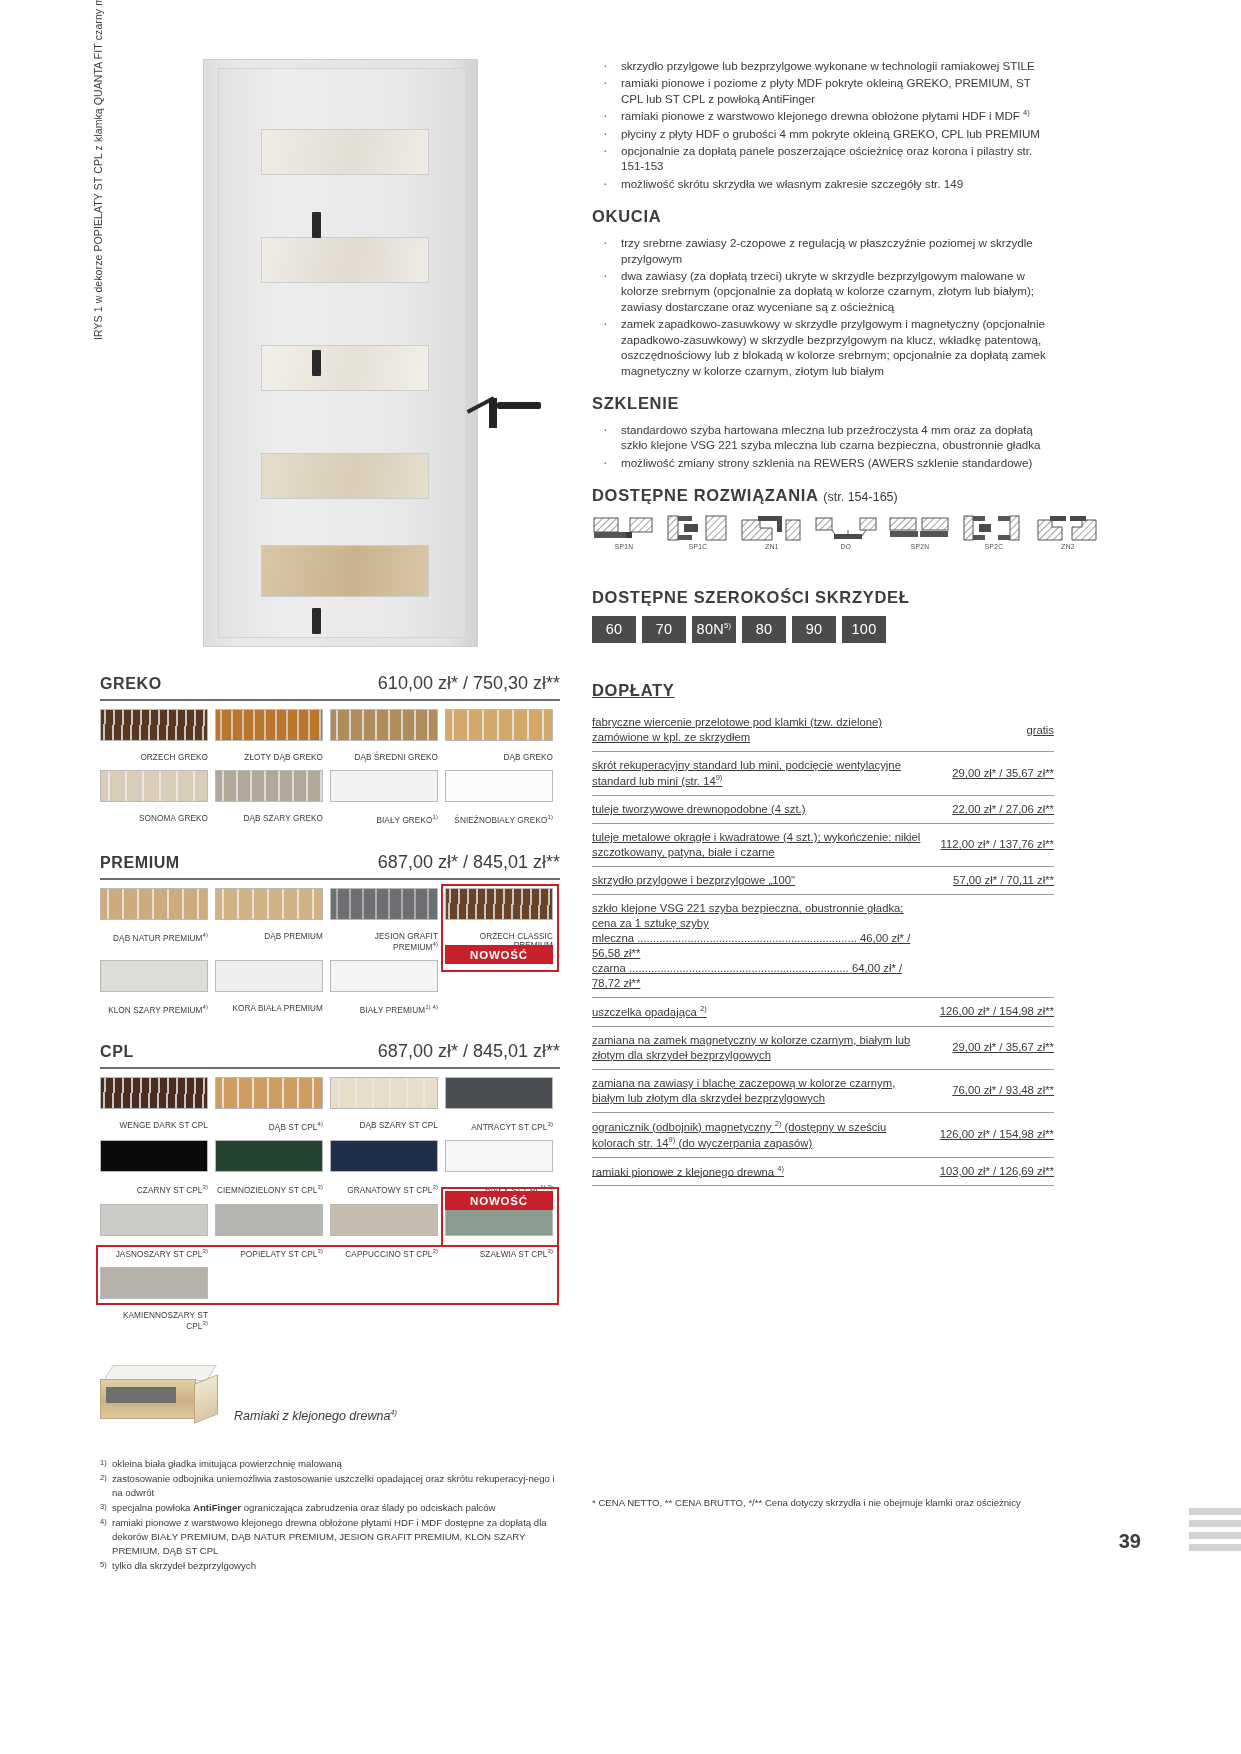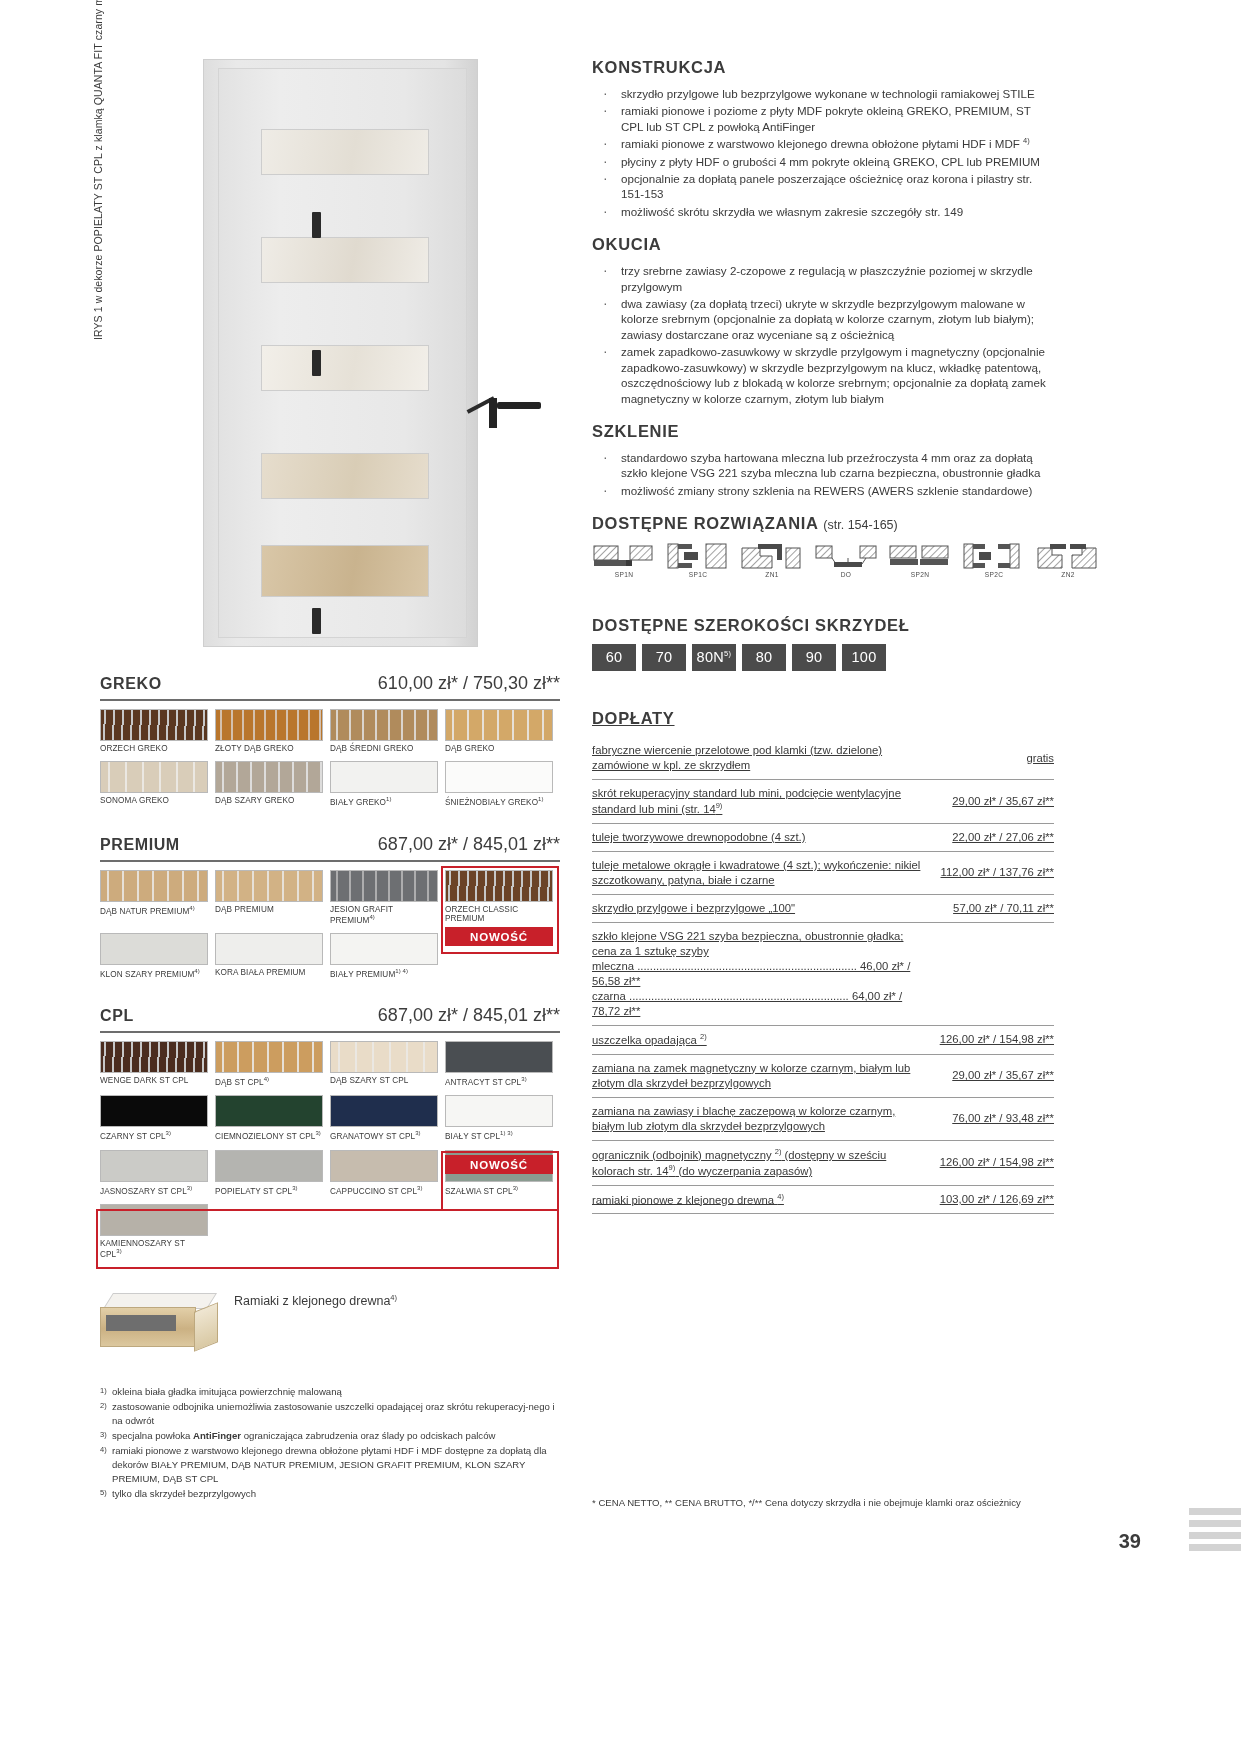--- a/index.html
+++ b/index.html
@@ -63,35 +63,35 @@
     display: flex; align-items: baseline; justify-content: space-between;
     border-bottom: 2px solid #6d6d6d; padding-bottom: 5px;
   }
   .group-name { font-size: 16px; font-weight: bold; letter-spacing: .6px; color: #3c3c3c; }
   .group-price { font-size: 18px; color: #3c3c3c; }
 
   .swatch-grid { display: flex; flex-wrap: wrap; gap: 0; margin-top: 8px; position: relative; }
   .swatch-cell { width: 115px; margin-bottom: 8px; }
   .swatch-chip { width: 108px; height: 32px; border: 1px solid #b9b9b9; }
   .swatch-label {
-    font-size: 8.2px; text-align: left; width: 108px; margin-top: 3px;
+    font-size: 8.2px; text-align: right; width: 108px; margin-top: 12px;
     line-height: 1.15; letter-spacing: .1px; color: #3a3a3a;
   }
   .swatch-label sup { font-size: 6px; }
 
   .nowosc-badge {
     background: #c8202a; color: #fff; font-weight: bold; font-size: 11.5px;
     letter-spacing: .8px; text-align: center; width: 108px; padding: 4px 0 3px;
   }
   .nowosc-box {
     position: absolute; border: 2px solid #c8202a; pointer-events: none;
   }
 
   
-  .ramiaki { display: flex; align-items: flex-start; margin-top: 26px; gap: 14px; }
+  .ramiaki { display: flex; align-items: flex-end; margin-top: 26px; gap: 14px; font-style: italic; }
   .ramiaki-img { width: 120px; height: 58px; position: relative; }
   .ram-top { position: absolute; left: 8px; top: 0; width: 104px; height: 16px;
     background: #f4f2ee; border: 1px solid #ccc; transform: skewX(-32deg); }
   .ram-body { position: absolute; left: 0; top: 14px; width: 96px; height: 40px;
     background: linear-gradient(180deg,#e2cfa8,#cbb183 55%,#dcc89f); border: 1px solid #bda87e; }
   .ram-core { position: absolute; left: 6px; top: 22px; width: 70px; height: 16px; background: #6e6e6e; }
   .ram-side { position: absolute; left: 94px; top: 14px; width: 24px; height: 40px;
     background: linear-gradient(180deg,#efe6d2,#d9c9a4); border: 1px solid #bda87e; transform: skewY(-22deg); }
   .ramiaki-text { font-size: 12.5px; color: #3a3a3a; }
   .ramiaki-text sup { font-size: 7.5px; }
@@ -363,21 +363,20 @@
         </div>
         <div class="fn">
           <div class="fn-mark">5)</div>
           <div class="fn-text">tylko dla skrzydeł bezprzylgowych</div>
         </div>
       </div>
   </div>
 
   <div class="right-col">
 
-    <h2 class="sec">KONSTRUKCJA</h2>
     <ul class="bullets" id="list-konstrukcja">
         <li>skrzydło przylgowe lub bezprzylgowe wykonane w technologii ramiakowej STILE</li>
         <li>ramiaki pionowe i poziome z płyty MDF pokryte okleiną GREKO, PREMIUM, ST CPL lub ST CPL z powłoką AntiFinger</li>
         <li>ramiaki pionowe z warstwowo klejonego drewna obłożone płytami HDF i MDF <sup>4)</sup></li>
         <li>płyciny z płyty HDF o grubości 4 mm pokryte okleiną GREKO, CPL lub PREMIUM</li>
         <li>opcjonalnie za dopłatą panele poszerzające ościeżnicę oraz korona i pilastry str. 151-153</li>
         <li>możliwość skrótu skrzydła we własnym zakresie szczegóły str. 149</li>
       </ul>
 
     <h2 class="sec">OKUCIA</h2>

